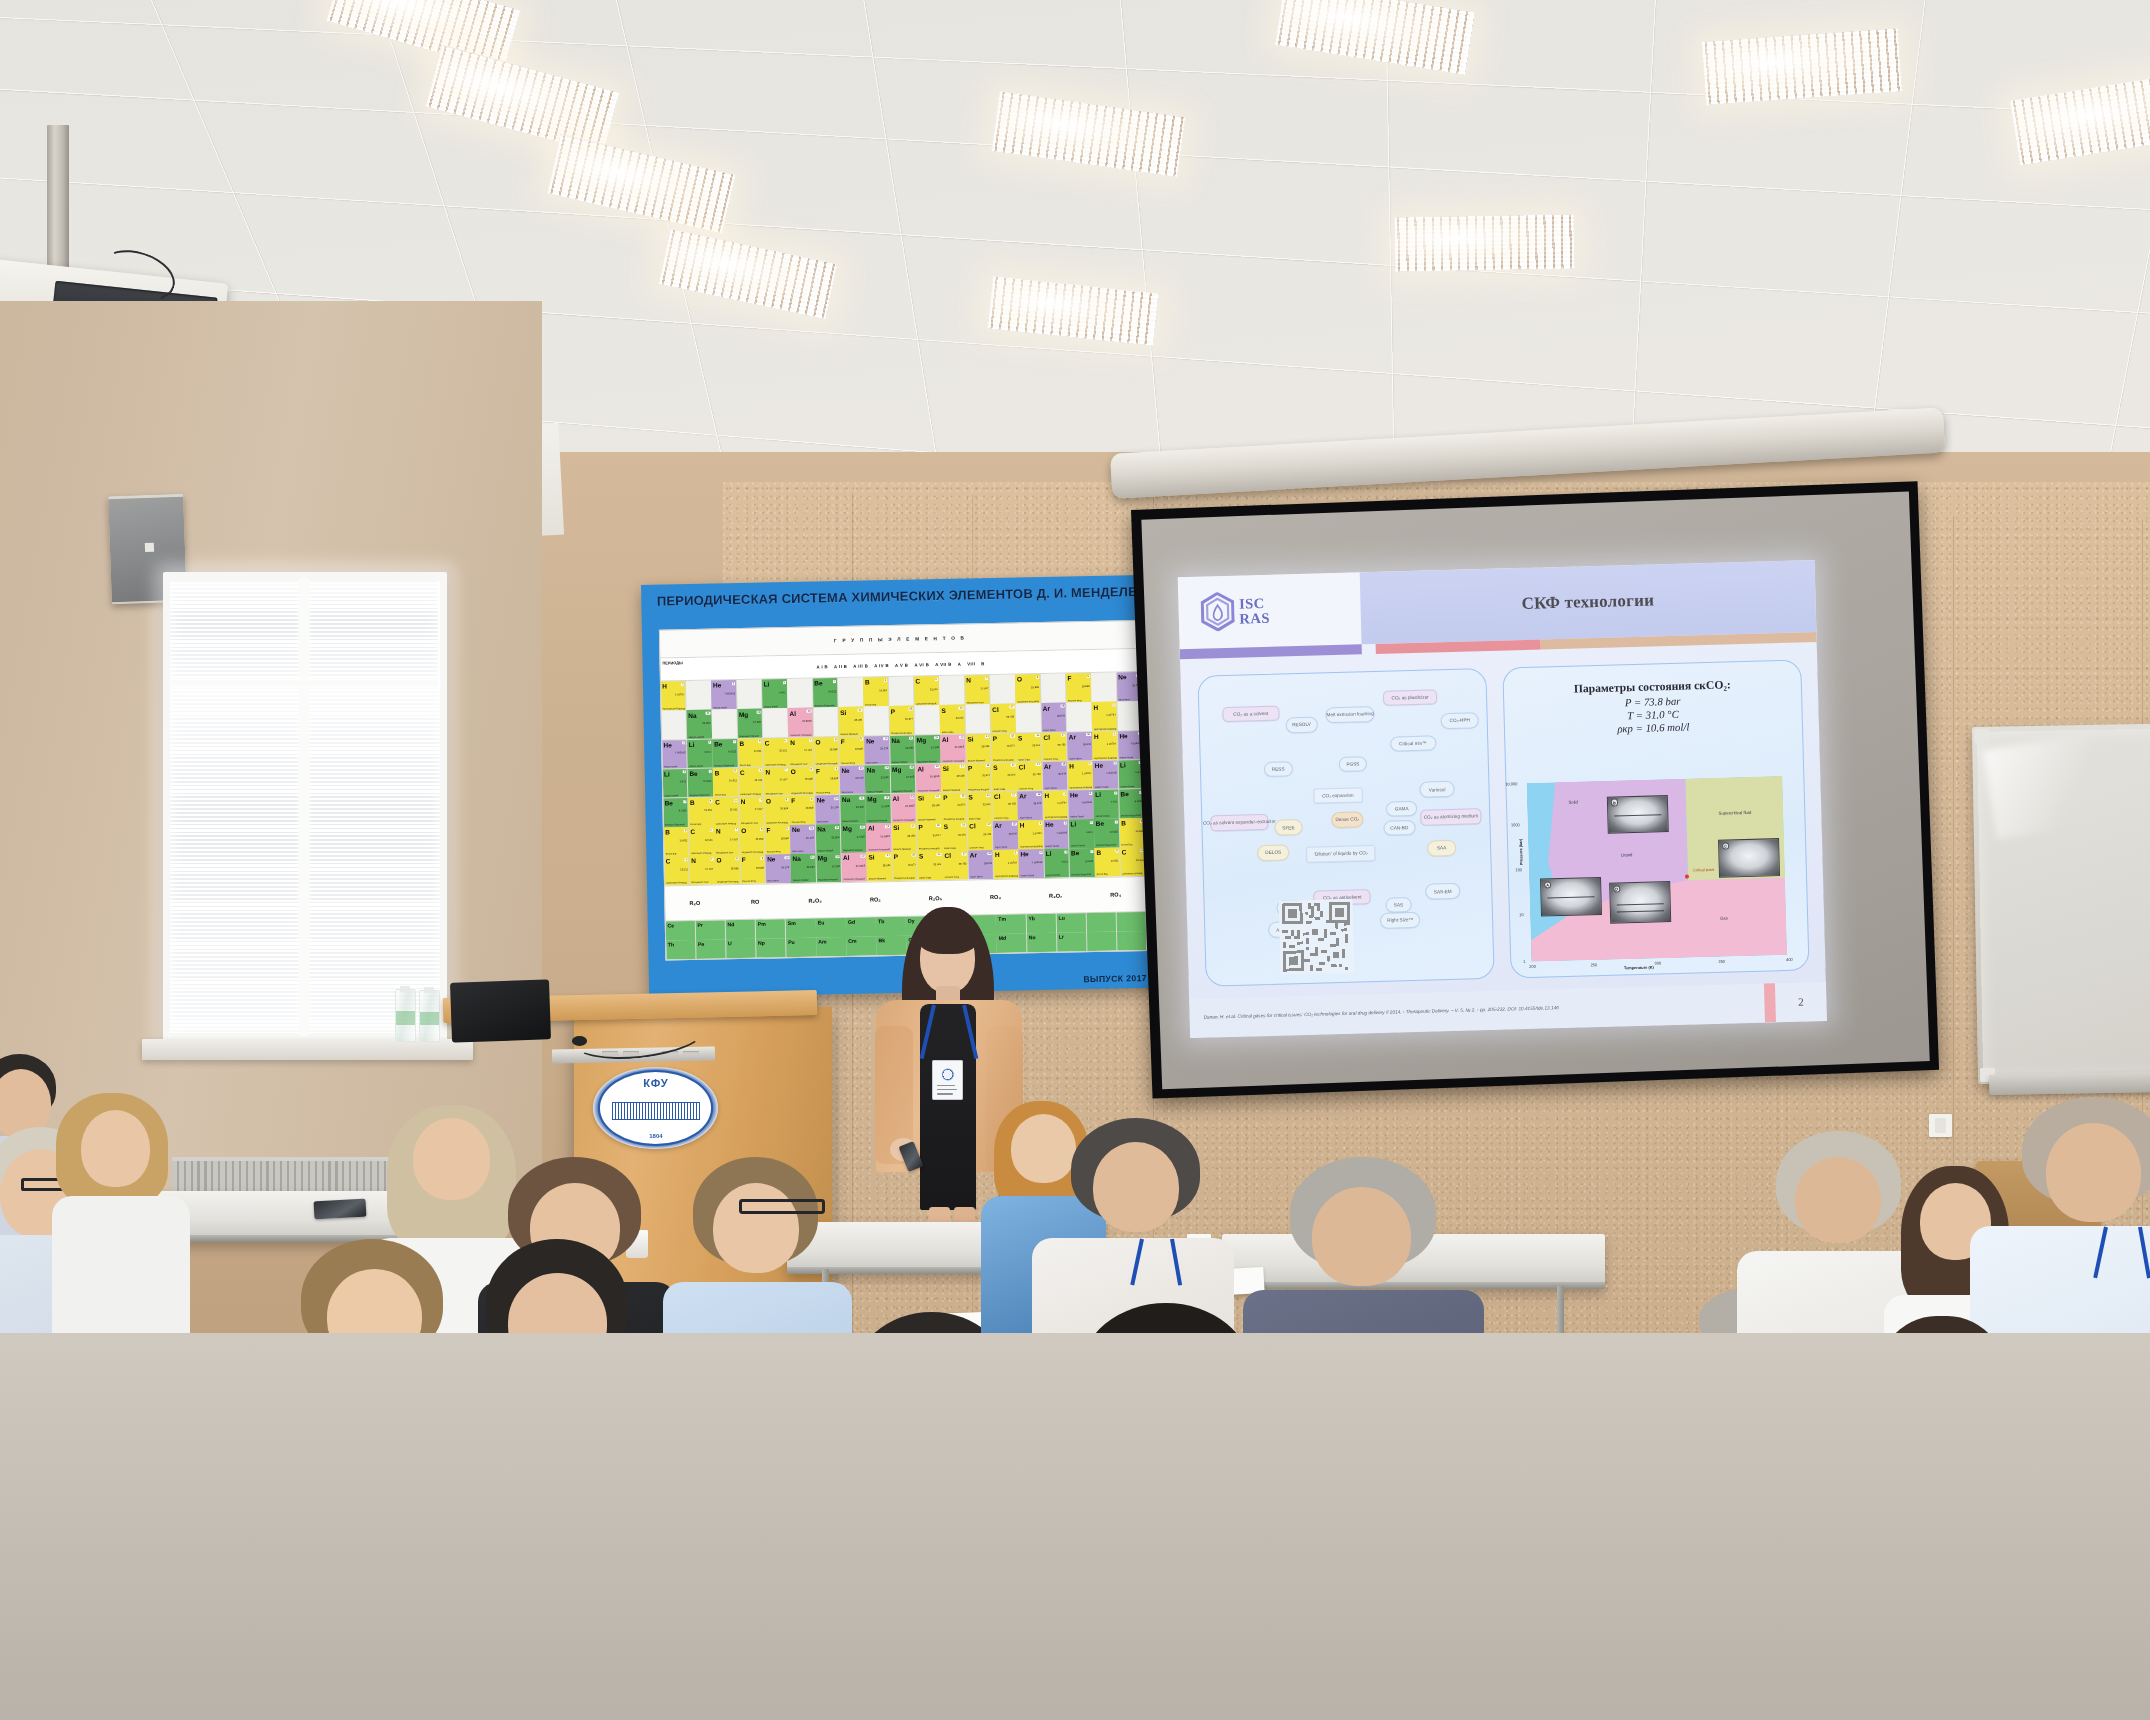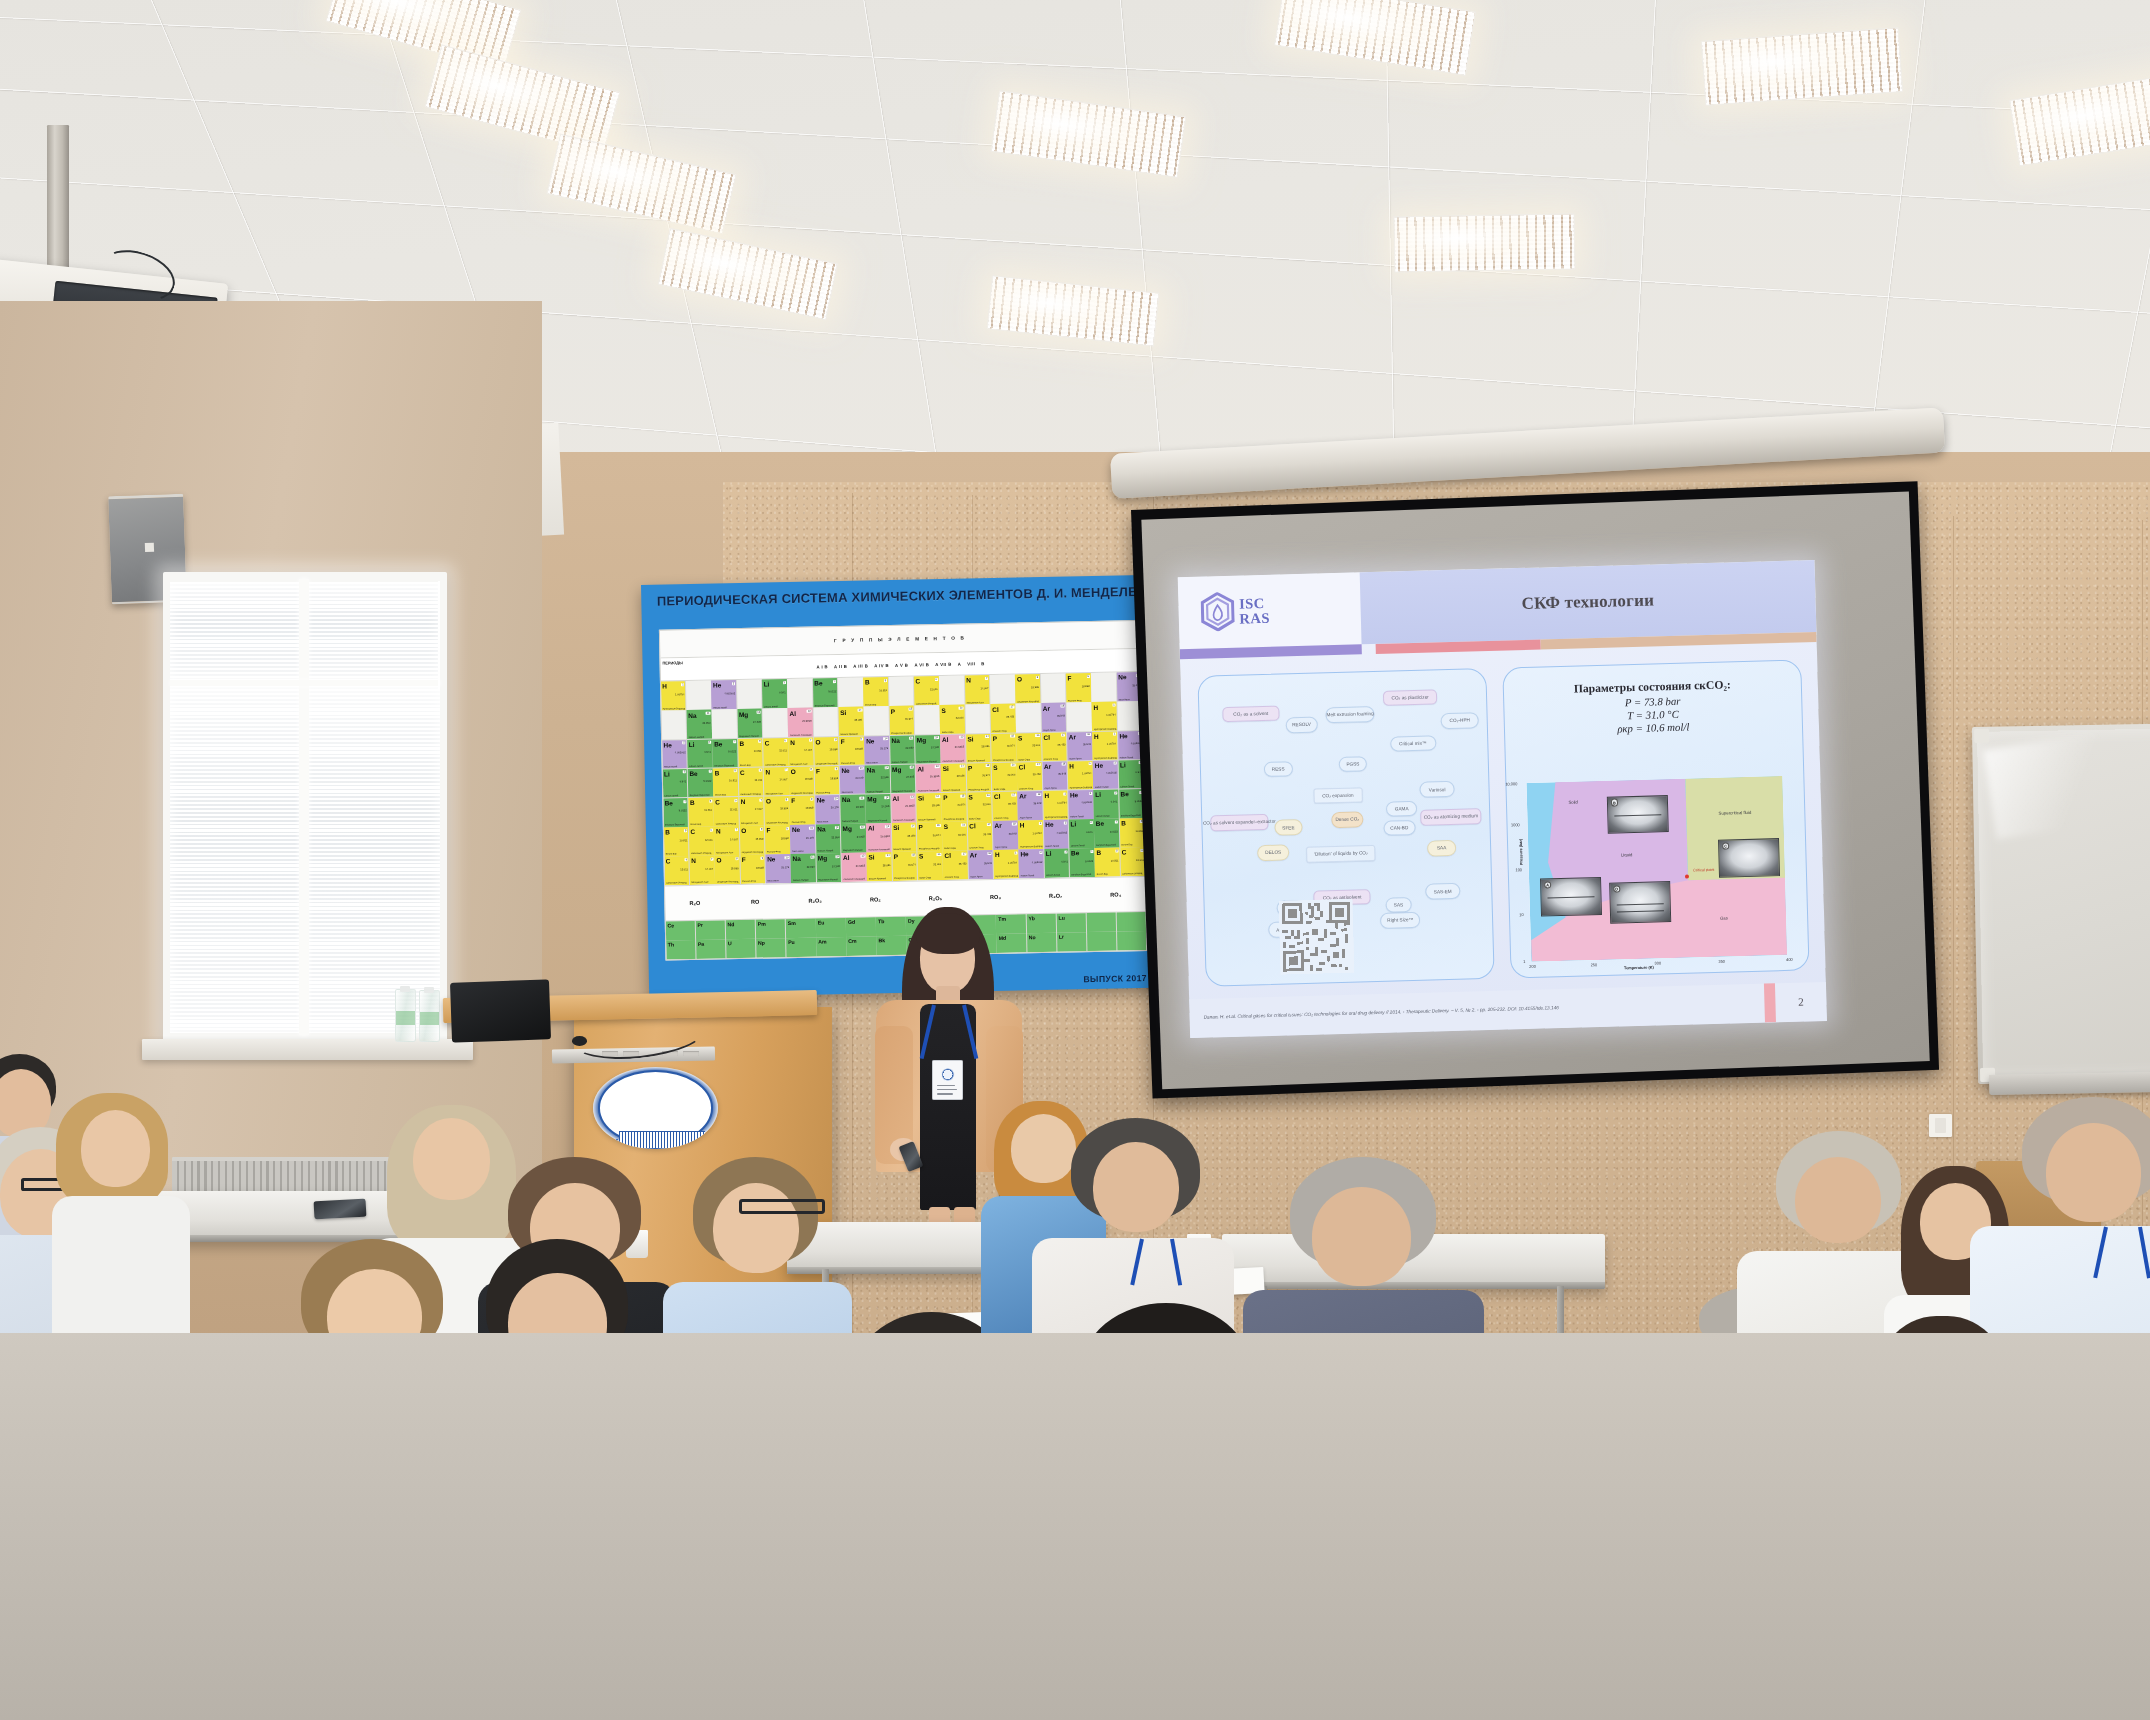--- a/index.html
+++ b/index.html
@@ -342,22 +342,23 @@
     border-radius:1.3px;
   }
   .podium-slot {
     position:absolute; height:4.7px; background:#cfccc6; border-radius:0.9px;
     box-shadow:inset 0 0.4px 0.9px rgba(0,0,0,.3);
   }
   .kfu-seal {
     position:absolute; border-radius:50%;
     background:radial-gradient(ellipse at 50% 50%, #fdfdfd 62%, #2a5aa8 63%, #fdfdfd 72%, #2a5aa8 73%, #f4f8ff 100%);
     box-shadow:0 1.7px 5.2px rgba(0,0,0,.2);
-    display:flex; align-items:flex-end; justify-content:center; flex-direction:row;
+    display:flex; align-items:center; justify-content:center; flex-direction:column;
     overflow:hidden;
+    gap:12px;
   }
   .kfu-ring {
     position:absolute; inset:4%; border-radius:50%;
     border:2.2px solid #2a5aa8; background:#fff;
   }
   .kfu-abbr { font-size:11.2px; font-weight:bold; color:#2a5aa8; letter-spacing:0.9px; z-index:3; }
   .kfu-bld {
     width:70%; height:22%; z-index:3; margin-top:0.9px;
     background:
       repeating-linear-gradient(90deg,#2a5aa8 0 1.3px, #fff 1.3px 3px);

